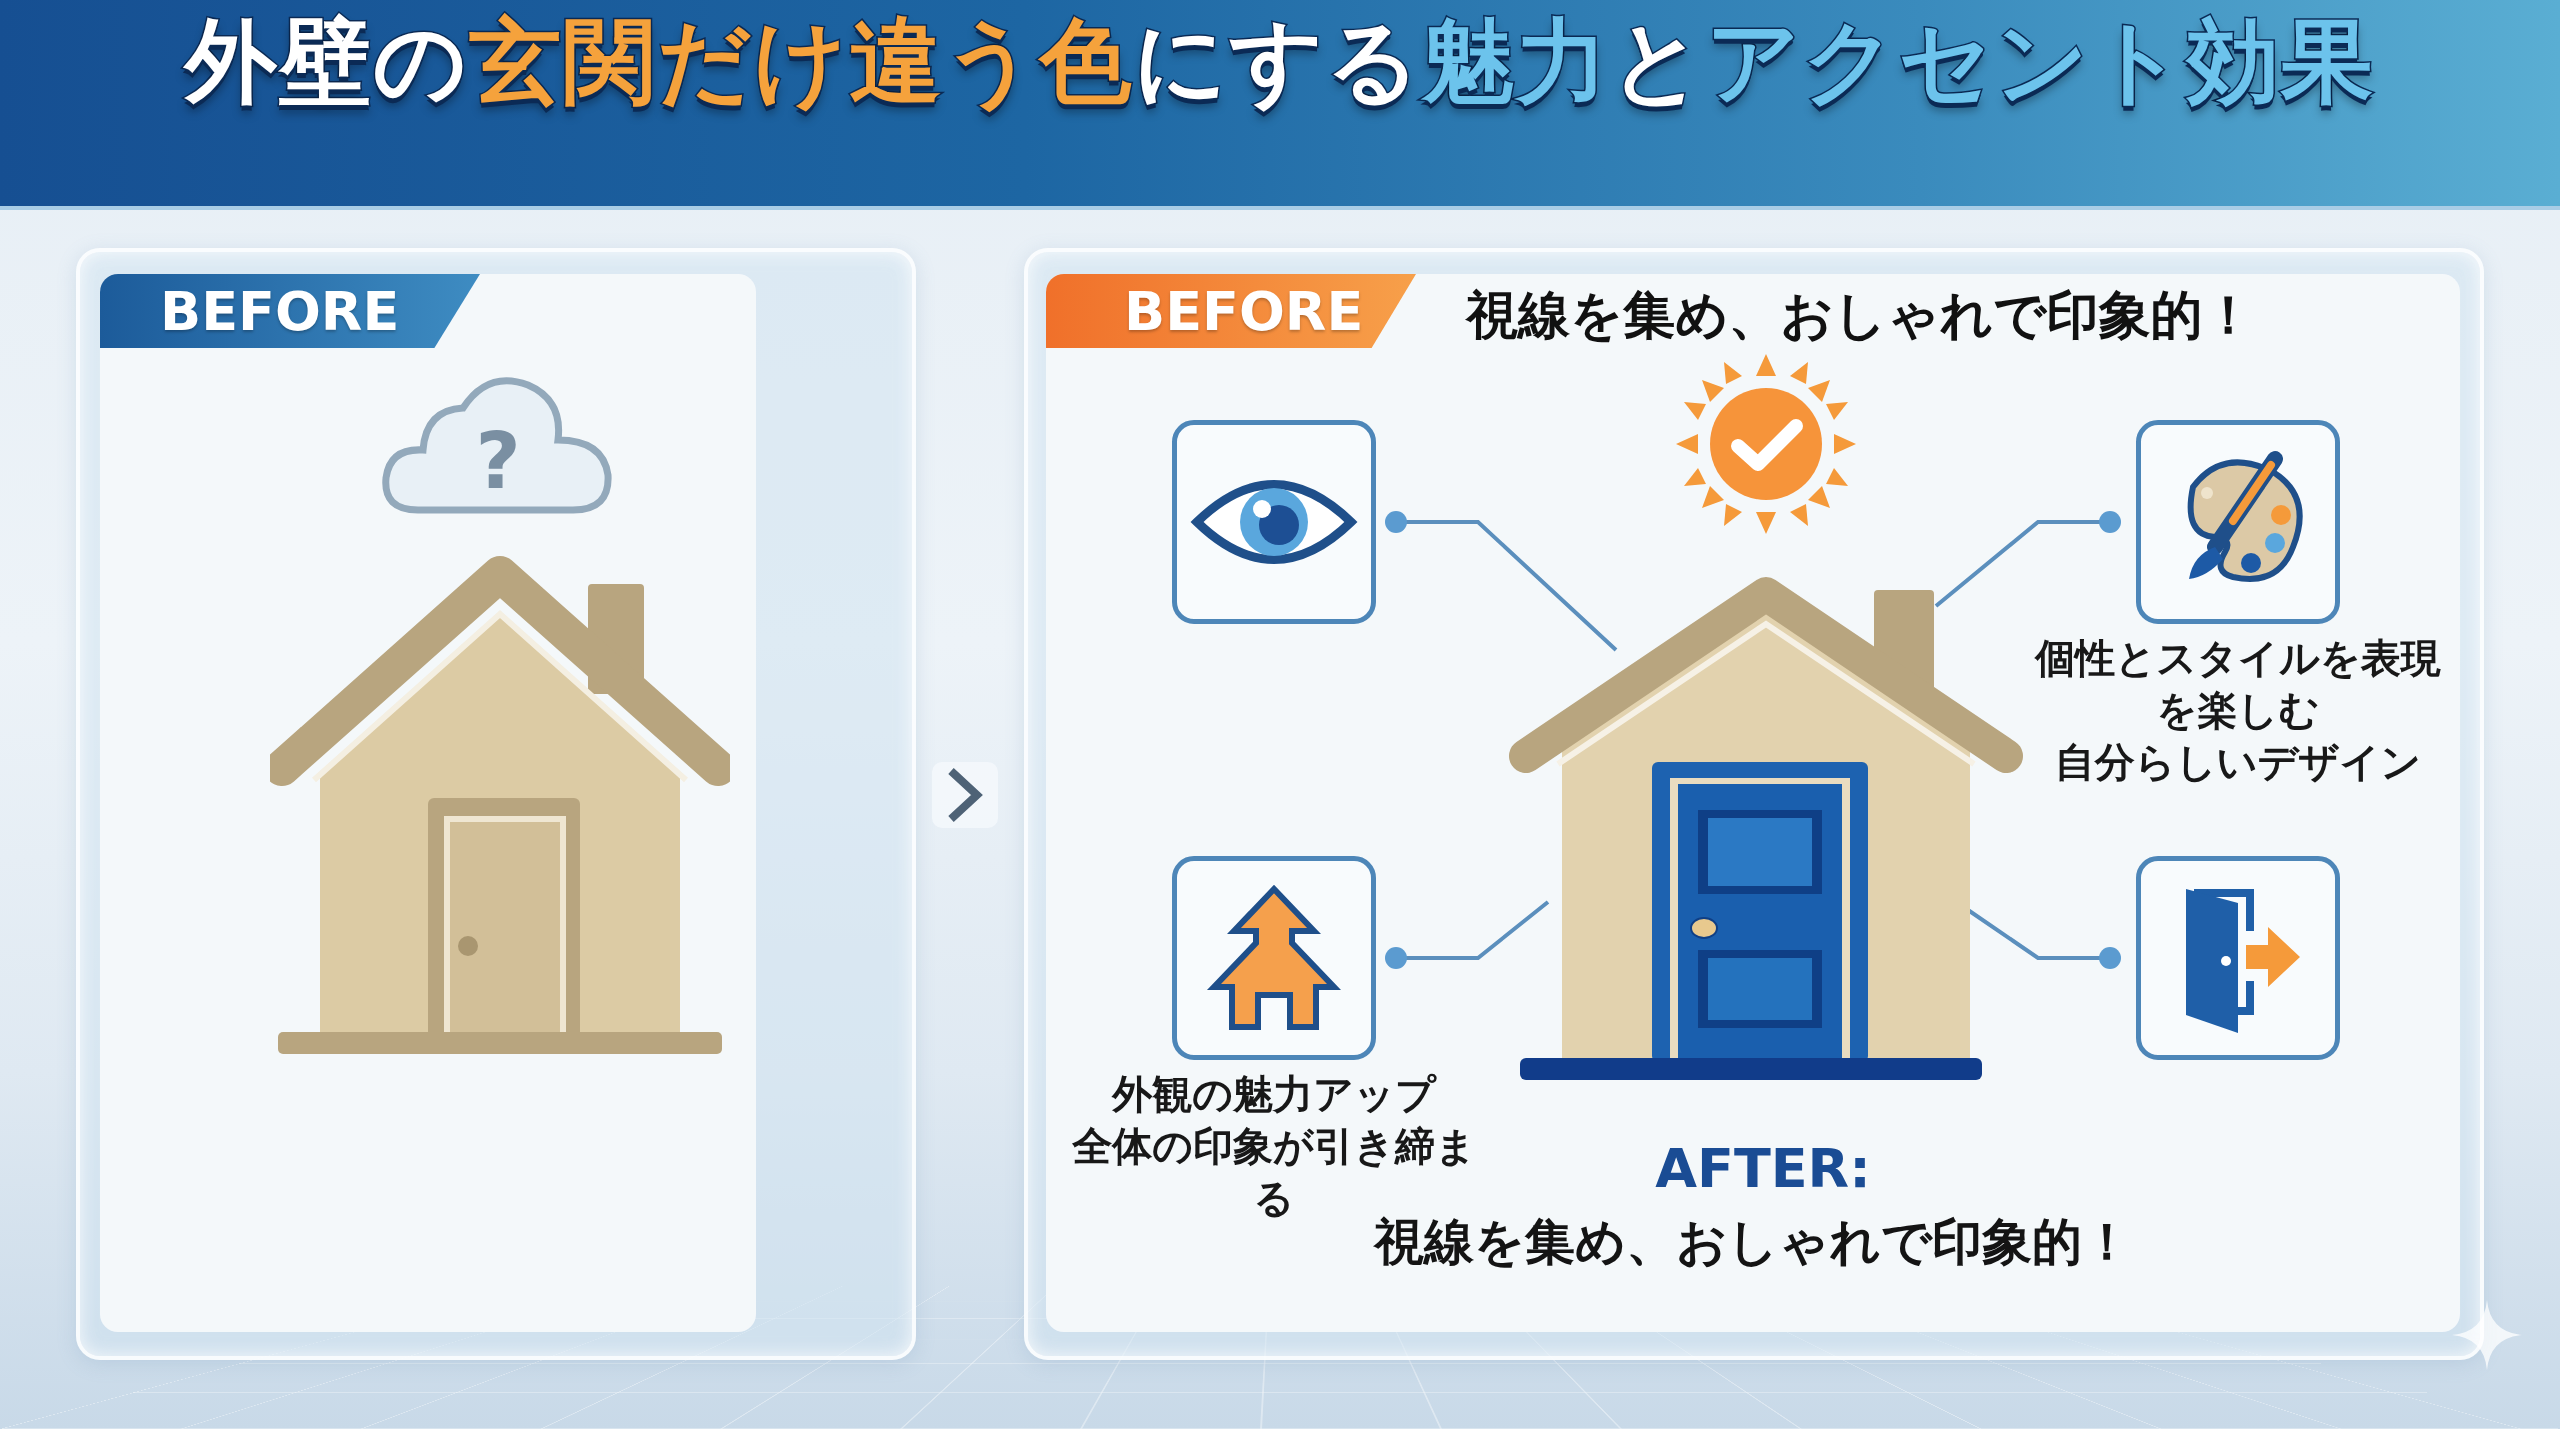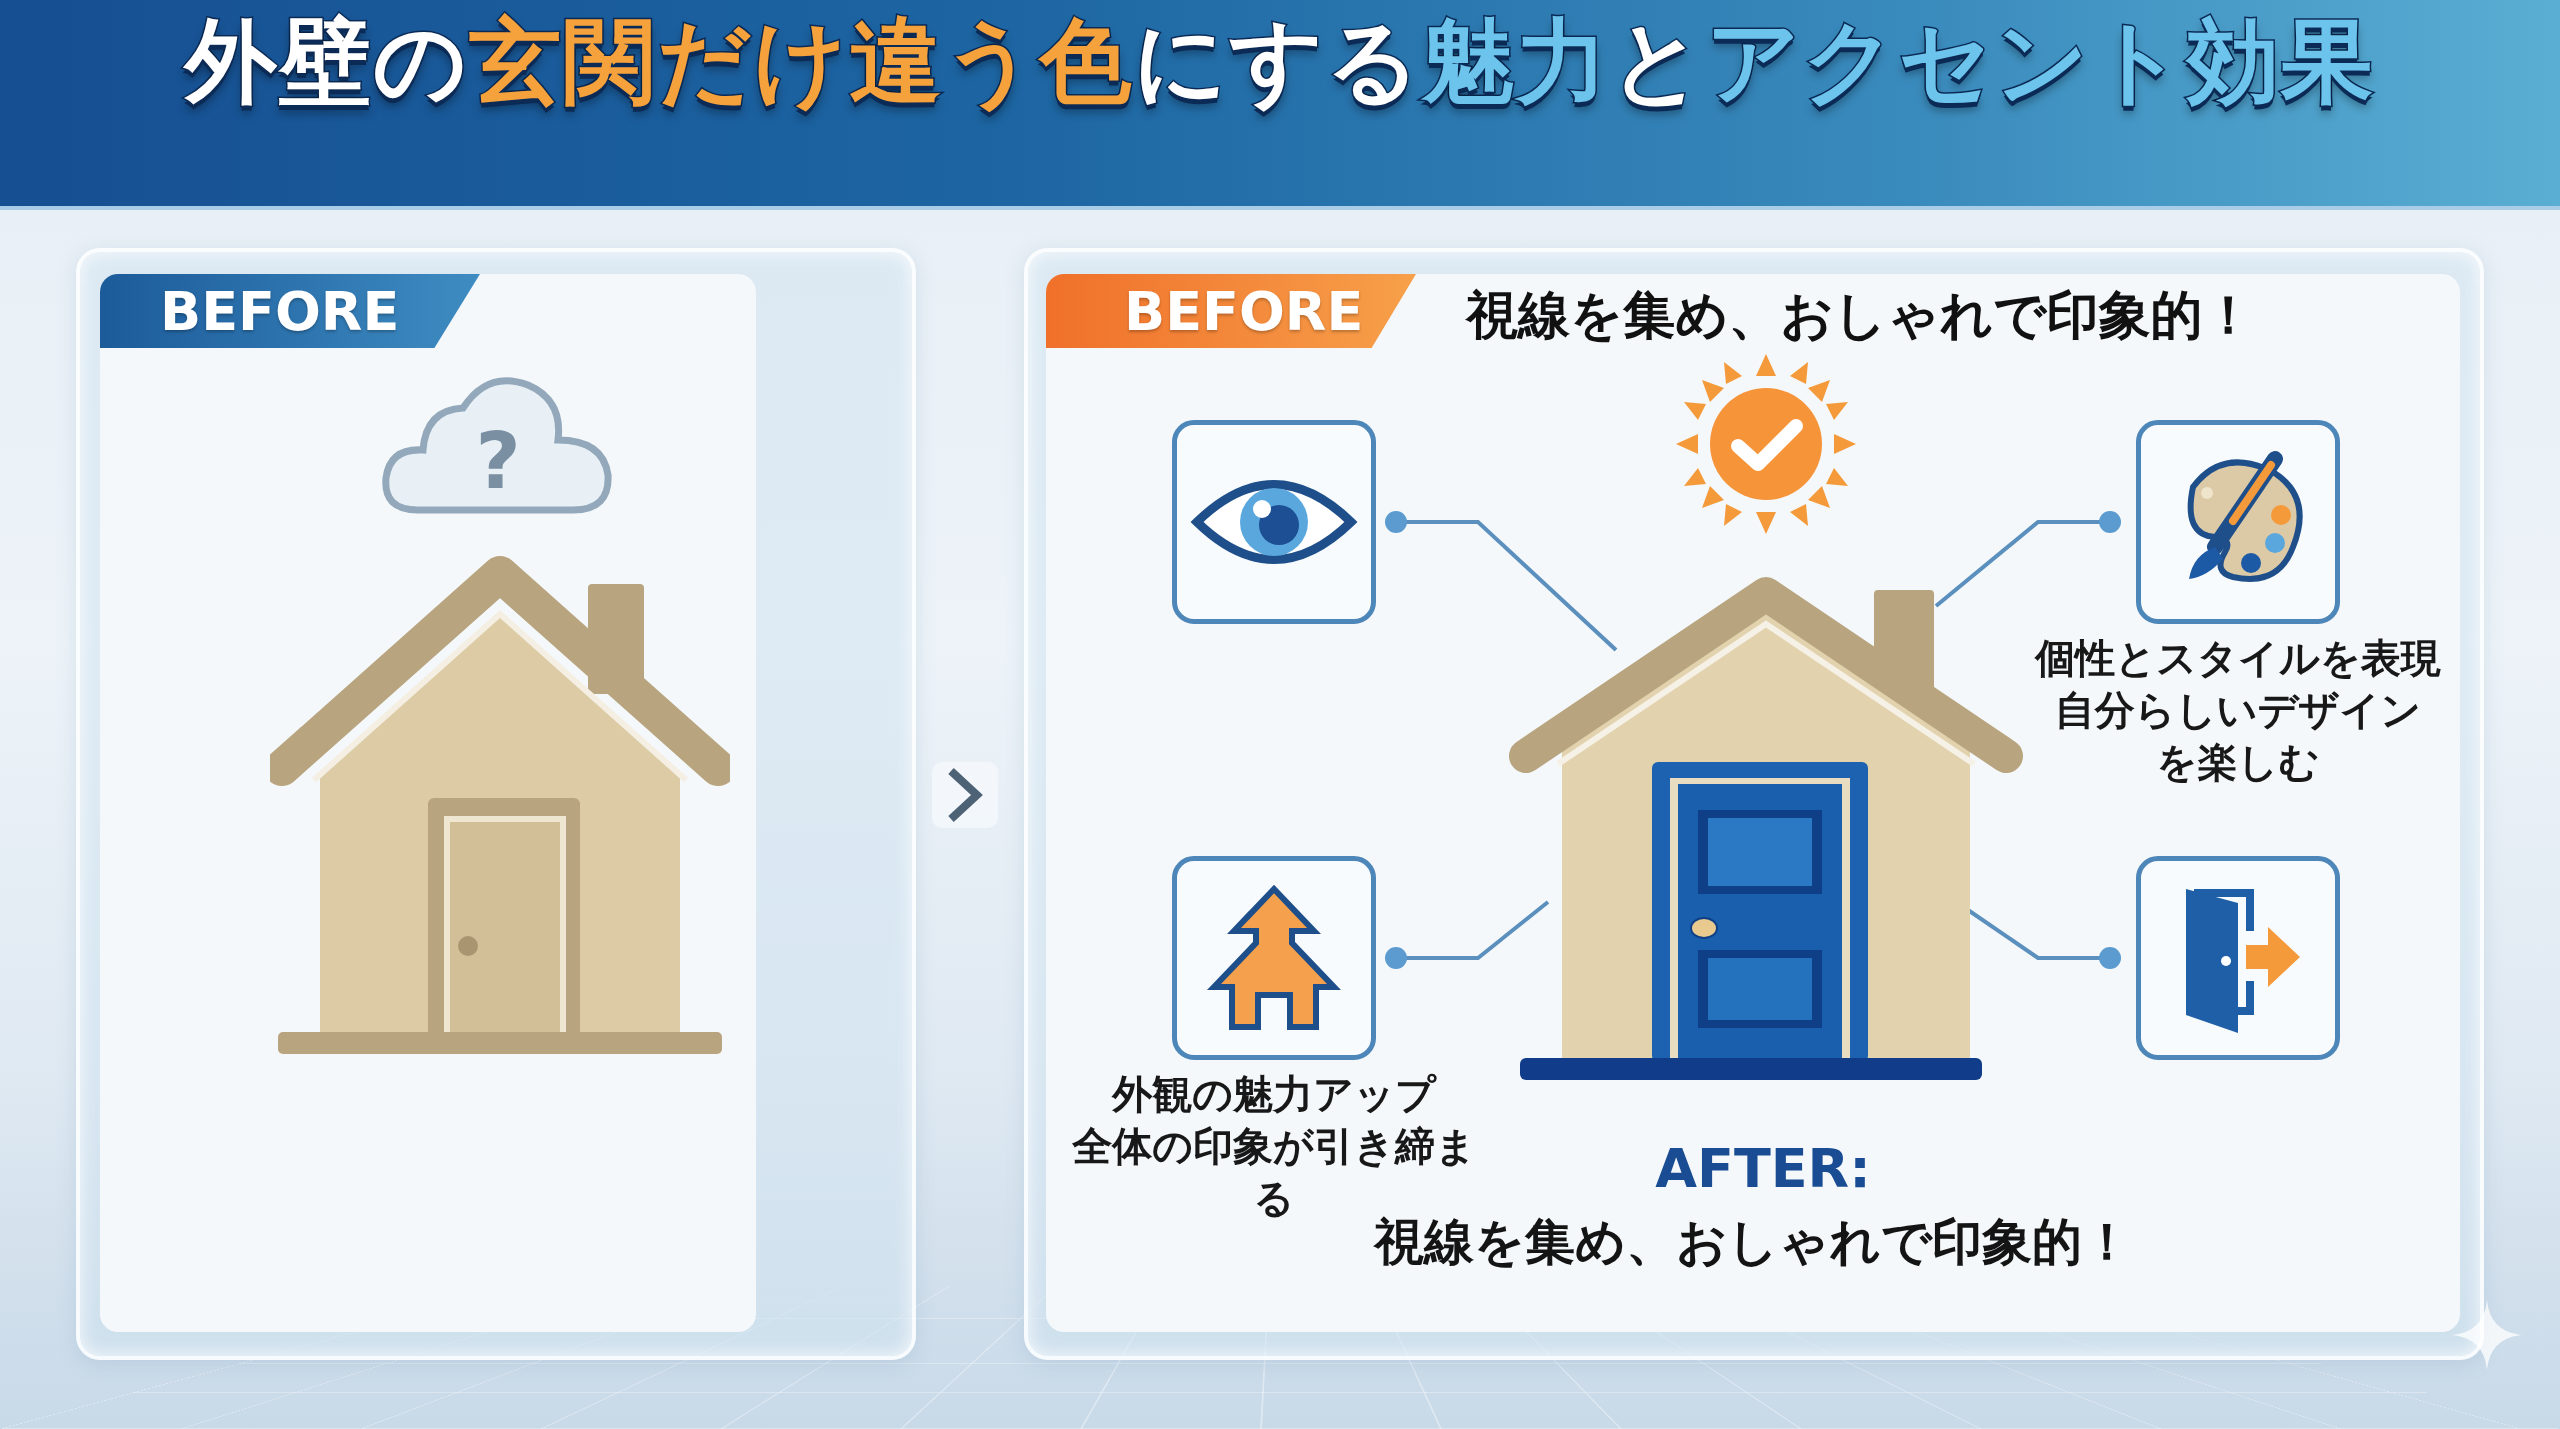--- a/index.html
+++ b/index.html
@@ -226,22 +226,22 @@
       <circle cx="112" cy="96" r="10" fill="#5aa7dd"></circle>
       <circle cx="88" cy="116" r="10" fill="#1d5aa6"></circle>
       <circle cx="44" cy="46" r="6" fill="#efe4cc"></circle>
       <line x1="112" y1="12" x2="52" y2="100" stroke="#1f4f8a" stroke-width="16" stroke-linecap="round"></line>
       <line x1="108" y1="18" x2="70" y2="74" stroke="#f59a3a" stroke-width="8" stroke-linecap="round"></line>
       <path d="M52 100 Q30 108 26 132 Q44 130 60 112 Z" fill="#1d5aa6"></path>
     </svg>
   </div>
   <div class="feature-label" style="left:972px; top:358px;">
     <div>個性とスタイルを表現</div>
+    <div>を楽しむ</div>
     <div>自分らしいデザイン</div>
-    <div>を楽しむ</div>
   </div>
 
   <div class="feature-box" style="left:126px; top:582px;">
     <svg width="140" height="150" viewBox="0 0 140 150">
       <path d="M70 6 L110 48 L88 48 L88 60 L130 104 L112 104 L112 144 L86 144 L86 112 L54 112 L54 144 L28 144 L28 104 L10 104 L52 60 L52 48 L30 48 Z" fill="#f5a04c" stroke="#1f4f8a" stroke-width="6" stroke-linejoin="miter"></path>
     </svg>
   </div>
   <div class="feature-label" style="left:8px; top:794px;">
     <div>外観の魅力アップ</div>
     <div>全体の印象が引き締まる</div>

